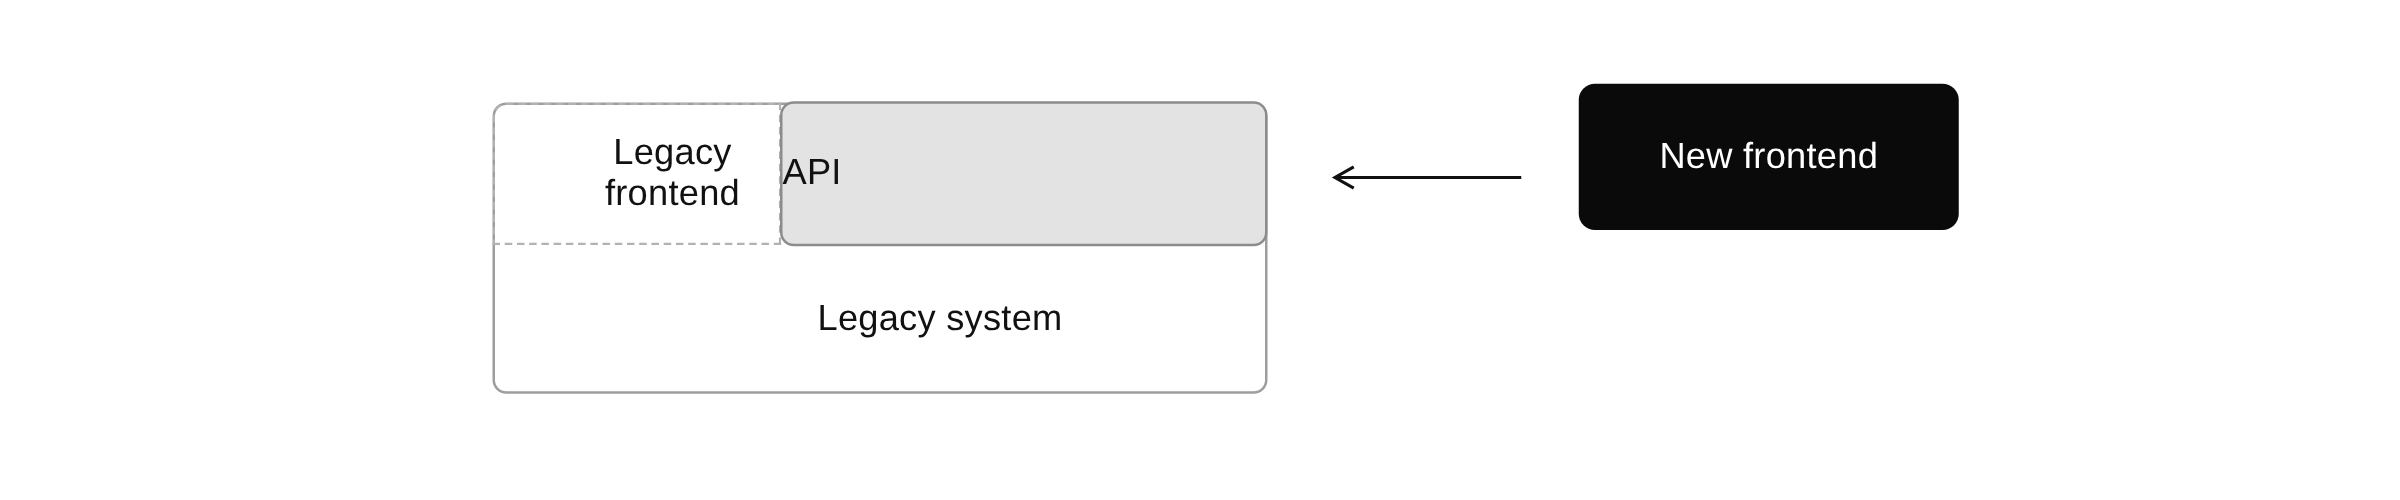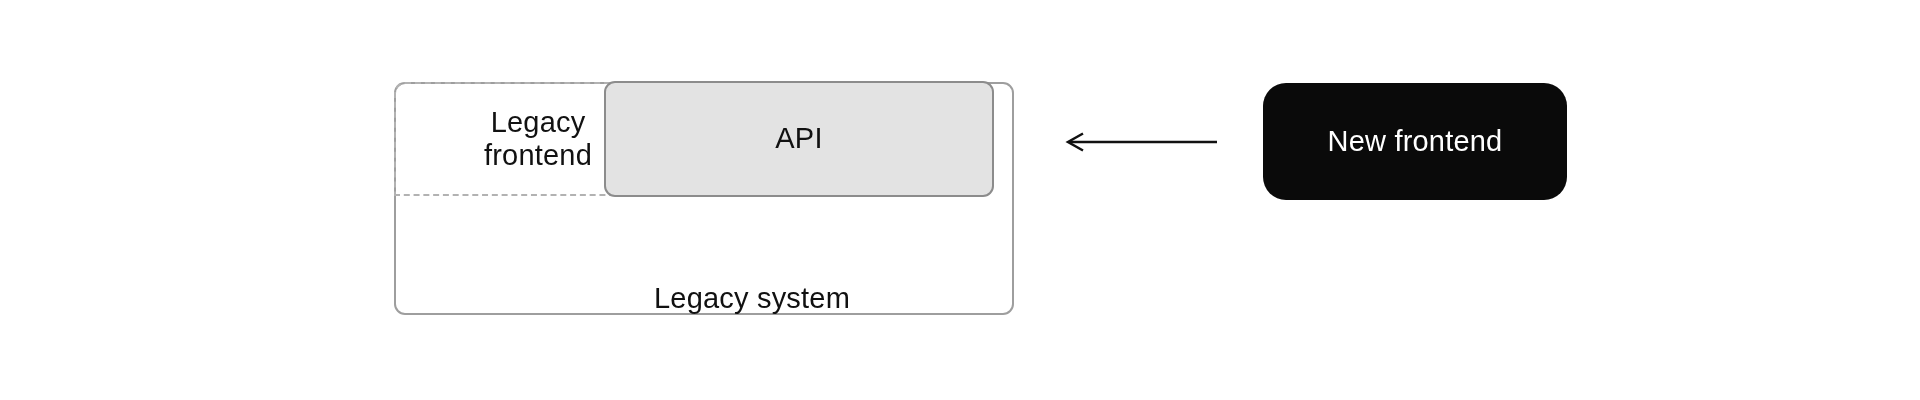--- a/index.html
+++ b/index.html
@@ -34,21 +34,21 @@
     border: 2px solid #9e9e9e;
     border-radius: 11px;
   }
   .legacy-system-label-area {
     position: absolute;
     left: 394px;
     top: 196px;
     width: 716px;
     height: 119px;
     display: flex;
-    align-items: flex-end;
+    align-items: center;
     justify-content: center;
   }
   
   .legacy-frontend-box {
     position: absolute;
     left: 394px;
     top: 82px;
     width: 231px;
     height: 114px;
     box-sizing: border-box;
@@ -57,50 +57,49 @@
     display: flex;
     align-items: center;
     justify-content: flex-end;
   }
   .legacy-frontend-box .box-label {
     max-width: 170px;
   }
   
   .api-box {
     position: absolute;
-    left: 604px;
+    left: 624px;
     top: 81px;
     width: 390px;
     height: 116px;
     box-sizing: border-box;
     background: #e3e3e3;
     border: 2.5px solid #8c8c8c;
     border-radius: 11px;
     display: flex;
     align-items: center;
-    justify-content: center;
   }
   
   .arrow-wrap {
     position: absolute;
     left: 1058px;
     top: 127px;
     width: 170px;
     height: 30px;
   }
   
   .new-frontend-box {
     position: absolute;
     left: 1263px;
-    top: 83px;
+    top: 67px;
     width: 304px;
     height: 117px;
     box-sizing: border-box;
     background: #0a0a0a;
-    border-radius: 23px;
+    border-radius: 13px;
     display: flex;
     align-items: center;
     justify-content: center;
   }
   .new-frontend-box .box-label {
     color: #ffffff;
   }
 </style>
 </head>
 <body>

